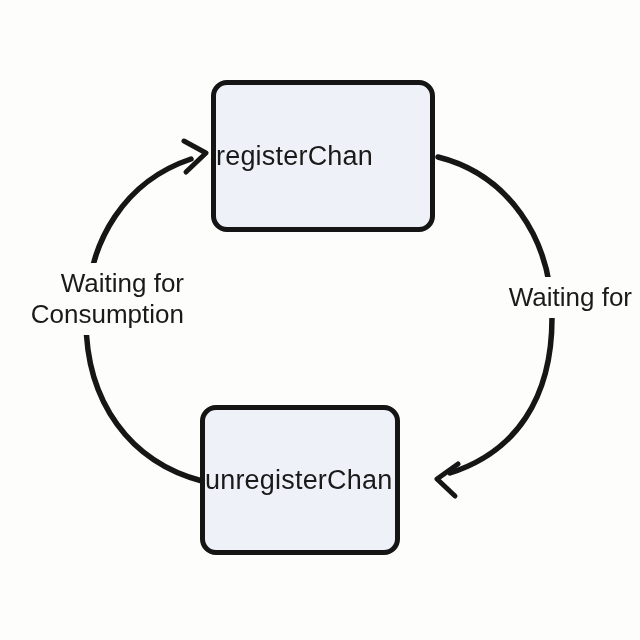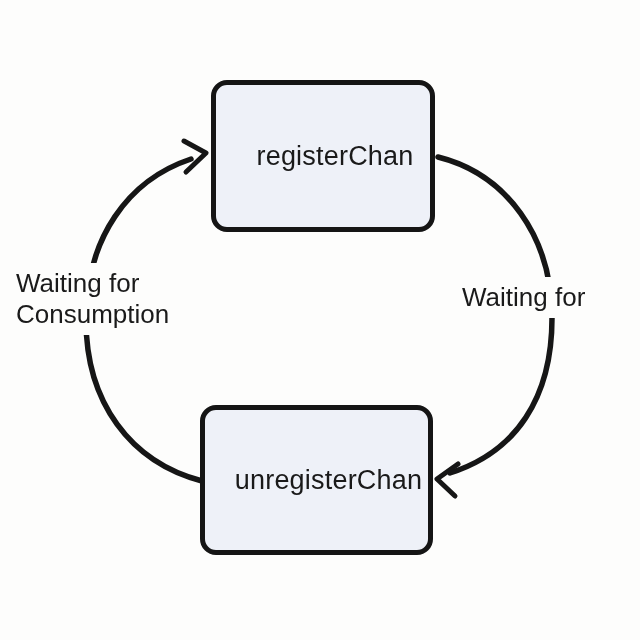--- a/index.html
+++ b/index.html
@@ -31,38 +31,37 @@
     stroke: var(--arrow-stroke);
     stroke-linecap: round;
     stroke-linejoin: round;
   }
   .arrows-svg path.arc { stroke-width: 5.5; }
   .arrows-svg path.head { stroke-width: 5; }
   .node {
     position: absolute;
     display: flex;
     align-items: center;
-    justify-content: center;
+    justify-content: flex-start;
     background: var(--node-fill);
     border: 5px solid var(--node-border);
     border-radius: 16px;
     color: var(--text);
     font-size: 27px;
     letter-spacing: 0.2px;
-    padding-left: 24px;
   }
   .node-top    { left: 211px; top: 80px;  width: 224px; height: 152px; }
-  .node-bottom { left: 200px; top: 405px; width: 233px; height: 150px; }
+  .node-bottom { left: 200px; top: 405px; width: 200px; height: 150px; }
   .edge-label {
     position: absolute;
     background: var(--background);
     color: var(--text);
     font-size: 26px;
     line-height: 31px;
-    text-align: left;
+    text-align: right;
     padding: 5px 0;
   }
   .edge-label-left  { left: 16px;  top: 263px; width: 168px; }
   .edge-label-right { left: 462px; top: 277px; width: 170px; }
 </style>
 </head>
 <body>
 
 <div class="canvas">
 

